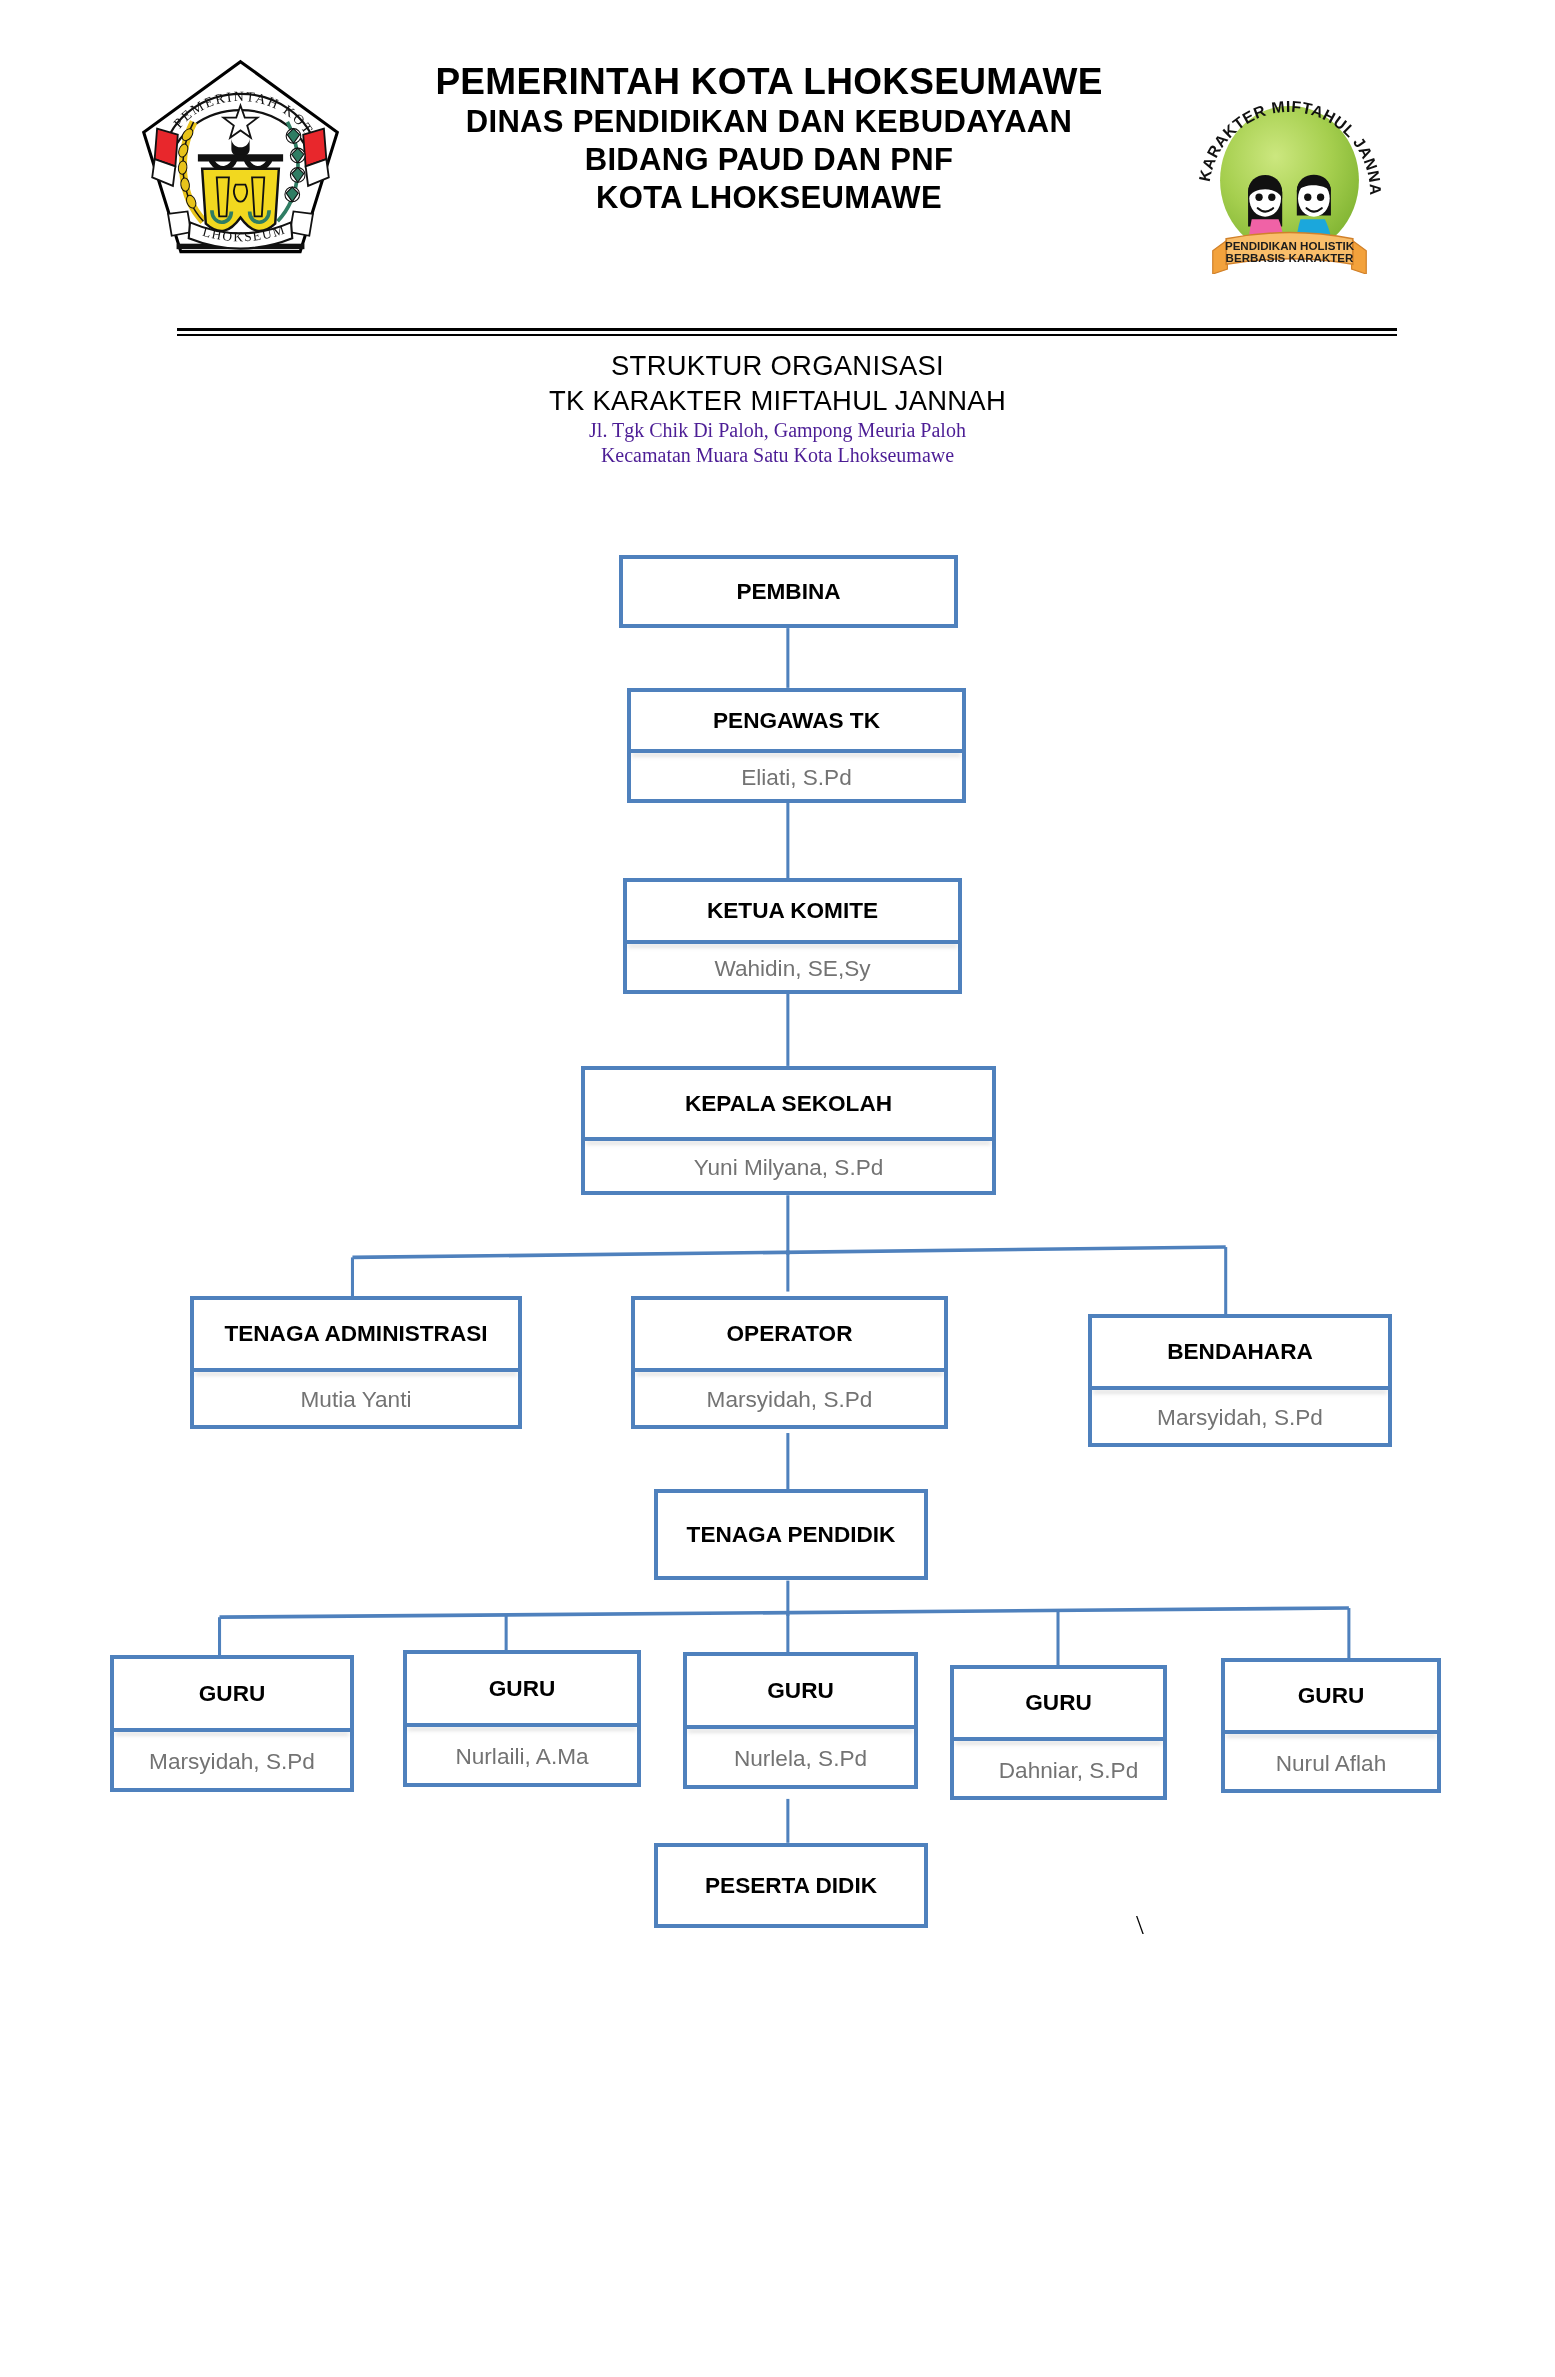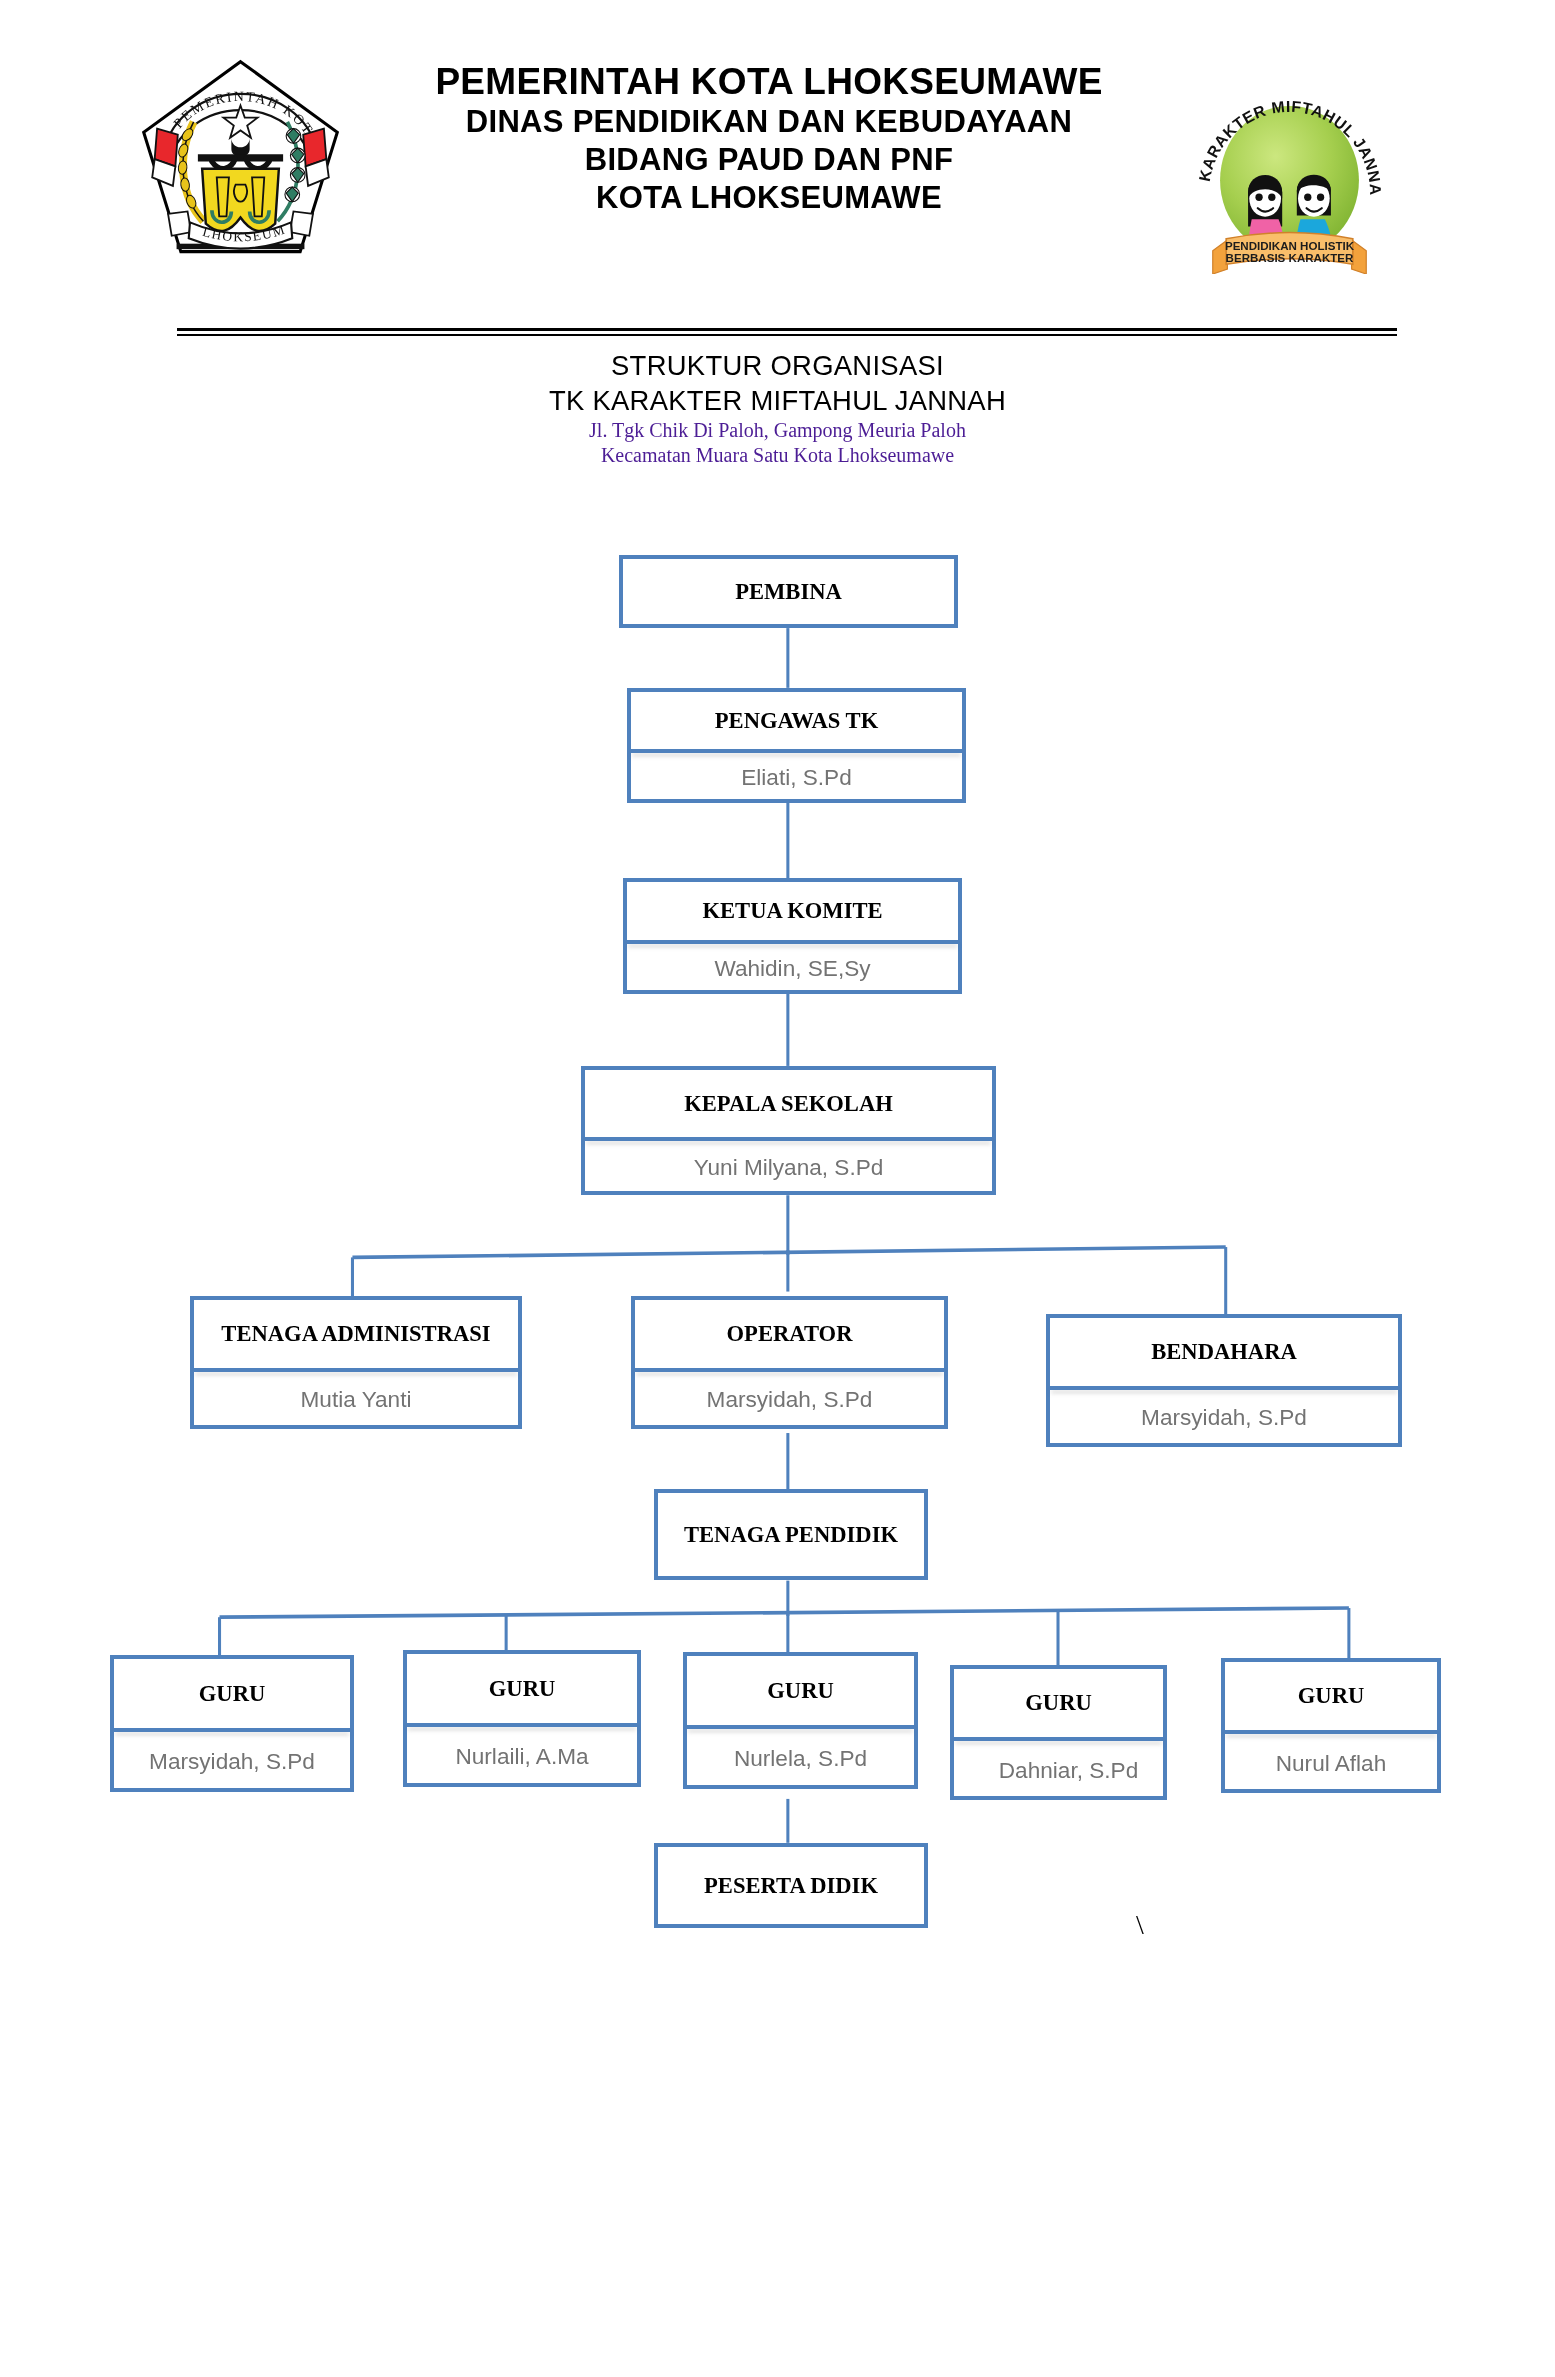--- a/index.html
+++ b/index.html
@@ -101,21 +101,21 @@
     position: absolute;
     background: #ffffff;
     border: 4.3px solid #4F81BD;
     box-sizing: border-box;
     z-index: 5;
   }
   .node .title {
     display: flex;
     align-items: center;
     justify-content: center;
-    font-family: Liberation Serif, serif;
+    font-family: Liberation Sans, sans-serif;
     font-weight: bold;
     font-size: 22.6px;
     color: #000000;
     text-align: center;
     box-sizing: border-box;
     padding: 0 4.9px;
   }
   .node .sep {
     height: 4.3px;
     background: #4F81BD;
@@ -337,21 +337,21 @@
     <div class="sep"></div>
     <div class="person" style="height:56px;">Mutia Yanti</div>
   </div>
 
   <div class="node" style="left:631px; top:1296px; width:317px; height:133px;">
     <div class="title" style="height:68px;">OPERATOR</div>
     <div class="sep"></div>
     <div class="person" style="height:56px;">Marsyidah, S.Pd</div>
   </div>
 
-  <div class="node" style="left:1046px; top:1314px; width:356px; height:133px;">
+  <div class="node" style="left:1088px; top:1314px; width:304px; height:133px;">
     <div class="title" style="height:68px;">BENDAHARA</div>
     <div class="sep"></div>
     <div class="person" style="height:56px;">Marsyidah, S.Pd</div>
   </div>
 
   <div class="node single" style="left:654px; top:1489px; width:274px; height:91px;">
     <div class="title">TENAGA PENDIDIK</div>
   </div>
 
   <div class="node" style="left:110px; top:1655px; width:244px; height:137px;">

